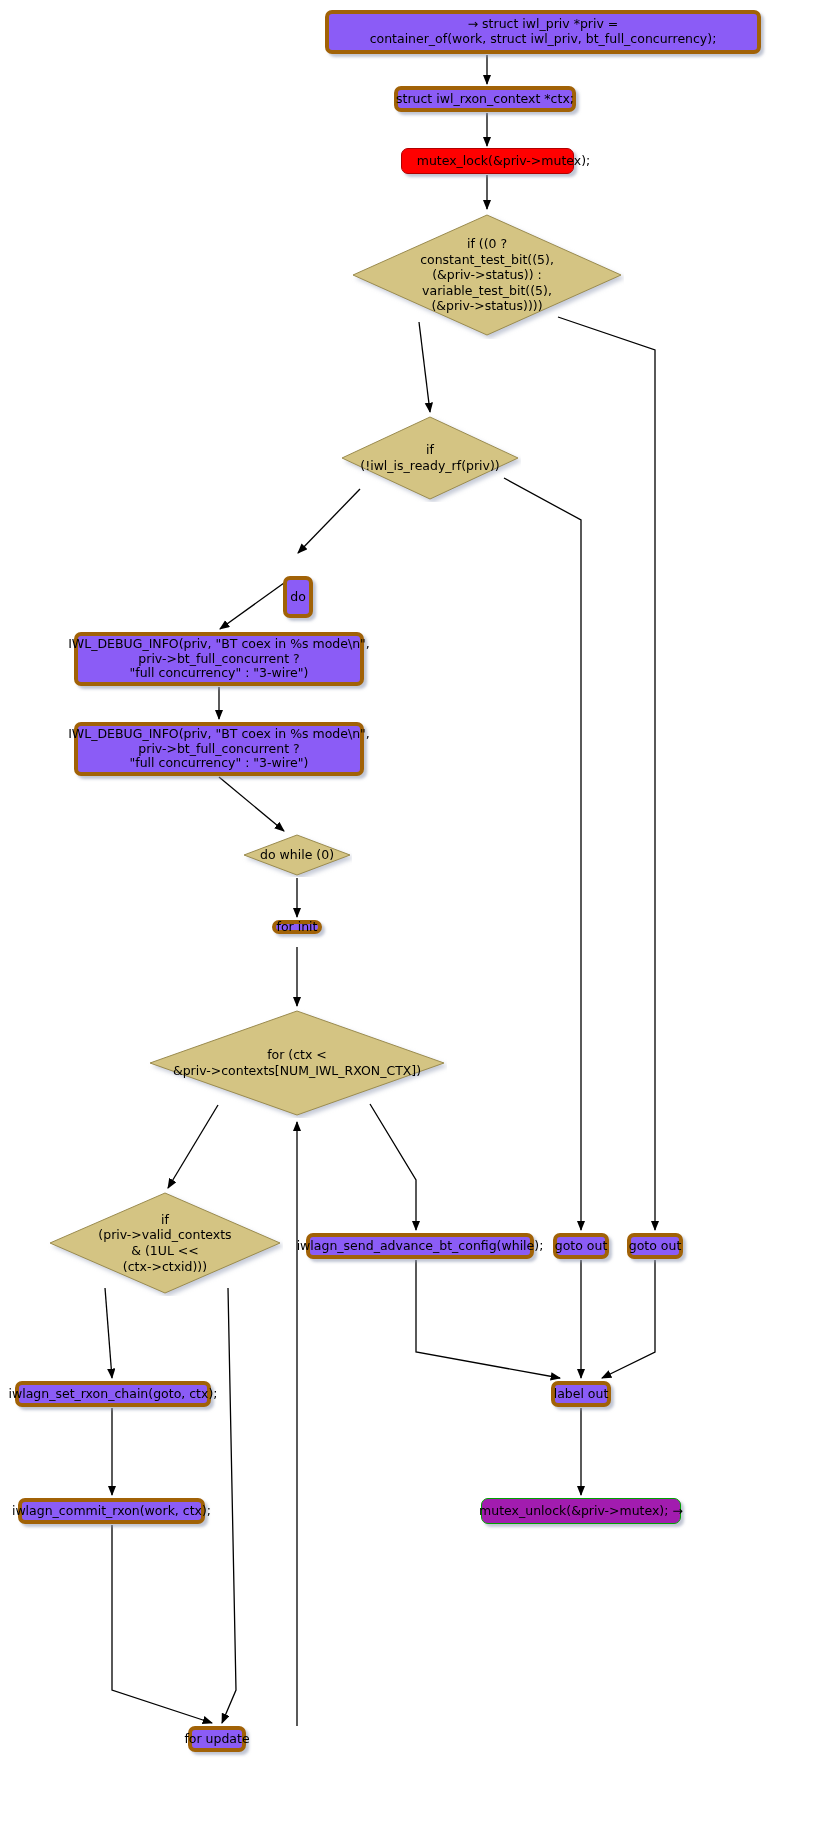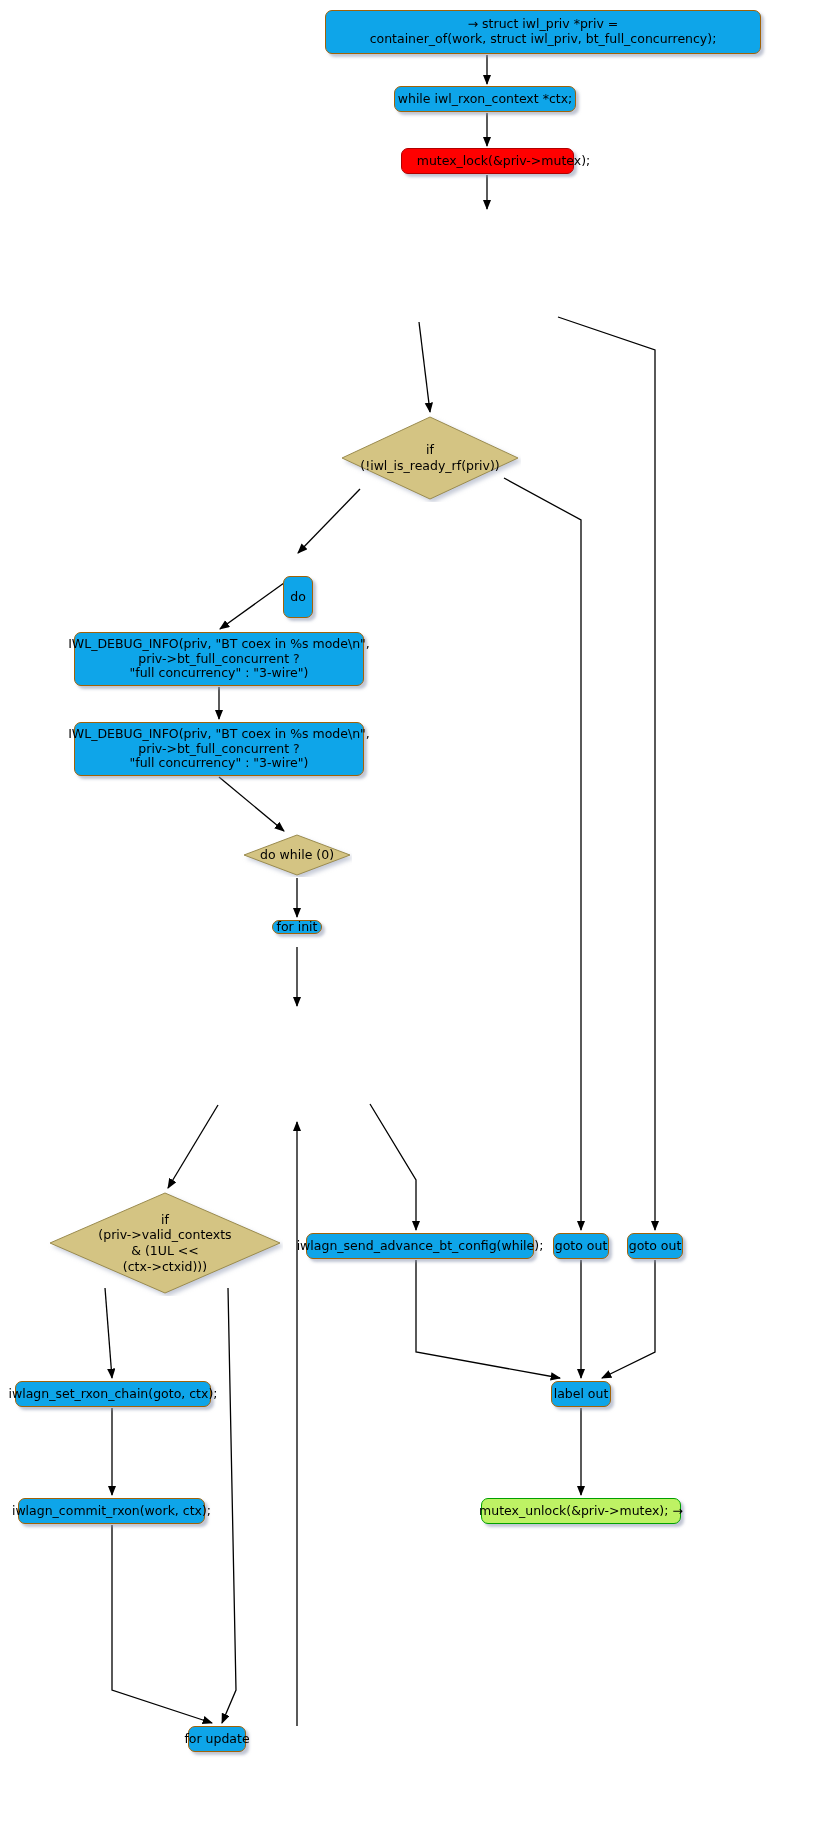--- a/index.html
+++ b/index.html
@@ -28,32 +28,32 @@
     box-sizing: border-box;
     display: flex;
     align-items: center;
     justify-content: center;
     text-align: center;
     color: #000000;
     line-height: 1.18;
     white-space: pre;
   }
   .rect {
-    background: #0ea5e9;
-    border: 1px solid #a16207;
+    background: #8b5cf6;
+    border: 4px solid #a16207;
     border-radius: 7px;
     box-shadow: 3px 3px 3px rgba(140,150,175,0.55);
     font-size: 12.5px;
   }
   .rect.red {
     background: #FF0000;
     border: 1px solid #B00000;
   }
   .rect.green {
-    background: #bef264;
+    background: #a21caf;
     border: 1px solid #00A000;
   }
   .diamond-wrap {
     position: absolute;
   }
   .diamond-wrap svg {
     position: absolute;
     left: 0;
     top: 0;
   }
@@ -133,27 +133,37 @@
       <path d="M504,478 L581,520 L581,1230"></path>
     </g>
   </svg>
 
   <div class="node rect" style="left:325px; top:10px; width:436px; height:44px;">
     <span>→ struct iwl_priv *priv =
 container_of(work, struct iwl_priv, bt_full_concurrency);</span>
   </div>
 
   <div class="node rect" style="left:394px; top:86px; width:182px; height:26px;">
-    <span>while iwl_rxon_context *ctx;</span>
+    <span>struct iwl_rxon_context *ctx;</span>
   </div>
 
   <div class="node rect red" style="left:401px; top:148px; width:173px; height:26px;padding-left:32px;">
     <span>mutex_lock(&amp;priv-&gt;mutex);</span>
   </div>
 
+  <div class="diamond-wrap" style="left:350px; top:211px; width:274px; height:128px;">
+    <svg width="274" height="128" viewBox="0 0 274 128" xmlns="http://www.w3.org/2000/svg">
+      <polygon points="137,4 271,64 137,124 3,64" fill="#D4C483" stroke="#9A8B4F" stroke-width="1" style="filter:drop-shadow(3px 3px 2px rgba(140,150,175,0.5))"></polygon>
+    </svg>
+    <div class="diamond-label">if ((0 ?
+constant_test_bit((5),
+(&amp;priv-&gt;status)) :
+variable_test_bit((5),
+(&amp;priv-&gt;status))))</div>
+  </div>
 
   <div class="diamond-wrap" style="left:339px; top:414px; width:182px; height:88px;">
     <svg width="182" height="88" viewBox="0 0 182 88" xmlns="http://www.w3.org/2000/svg">
       <polygon points="91,3 179,44 91,85 3,44" fill="#D4C483" stroke="#9A8B4F" stroke-width="1" style="filter:drop-shadow(3px 3px 2px rgba(140,150,175,0.5))"></polygon>
     </svg>
     <div class="diamond-label">if
 (!iwl_is_ready_rf(priv))</div>
   </div>
 
   <div class="node rect" style="left:283px; top:576px; width:30px; height:42px;align-items:center;">
@@ -176,20 +186,27 @@
     <svg width="110" height="44" viewBox="0 0 110 44" xmlns="http://www.w3.org/2000/svg">
       <polygon points="55,2 108,22 55,42 2,22" fill="#D4C483" stroke="#9A8B4F" stroke-width="1" style="filter:drop-shadow(3px 3px 2px rgba(140,150,175,0.5))"></polygon>
     </svg>
     <div class="diamond-label">do while (0)</div>
   </div>
 
   <div class="node rect" style="left:272px; top:920px; width:50px; height:14px;">
     <span>for init</span>
   </div>
 
+  <div class="diamond-wrap" style="left:147px; top:1008px; width:300px; height:110px;">
+    <svg width="300" height="110" viewBox="0 0 300 110" xmlns="http://www.w3.org/2000/svg">
+      <polygon points="150,3 297,55 150,107 3,55" fill="#D4C483" stroke="#9A8B4F" stroke-width="1" style="filter:drop-shadow(3px 3px 2px rgba(140,150,175,0.5))"></polygon>
+    </svg>
+    <div class="diamond-label">for (ctx &lt;
+&amp;priv-&gt;contexts[NUM_IWL_RXON_CTX])</div>
+  </div>
 
   <div class="diamond-wrap" style="left:47px; top:1190px; width:236px; height:106px;">
     <svg width="236" height="106" viewBox="0 0 236 106" xmlns="http://www.w3.org/2000/svg">
       <polygon points="118,3 233,53 118,103 3,53" fill="#D4C483" stroke="#9A8B4F" stroke-width="1" style="filter:drop-shadow(3px 3px 2px rgba(140,150,175,0.5))"></polygon>
     </svg>
     <div class="diamond-label">if
 (priv-&gt;valid_contexts
 &amp; (1UL &lt;&lt;
 (ctx-&gt;ctxid)))</div>
   </div>

